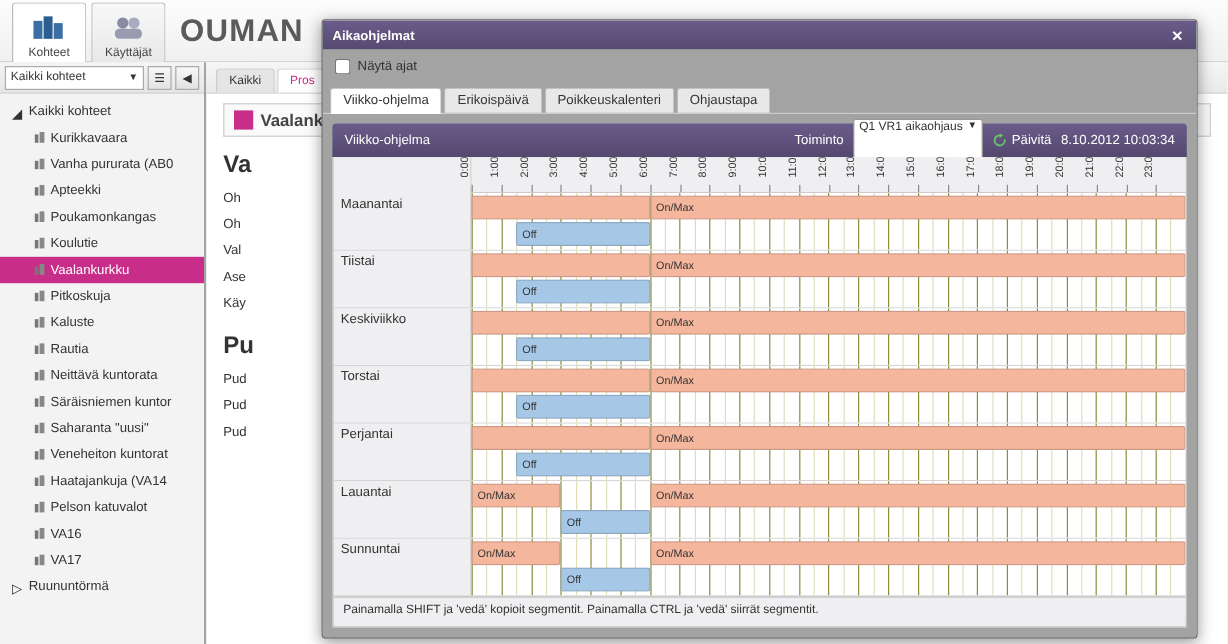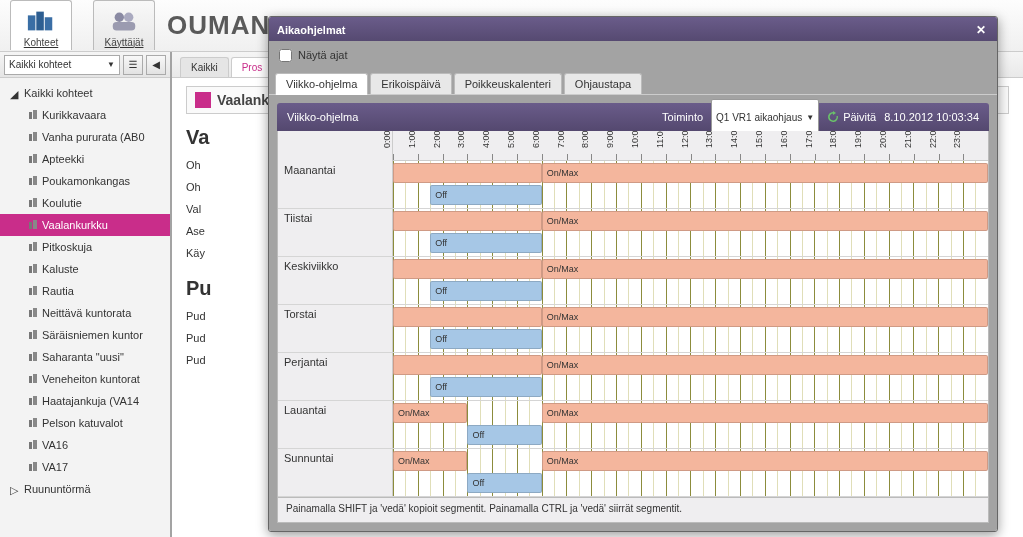--- a/index.html
+++ b/index.html
@@ -1,20 +1,20 @@
 <!DOCTYPE html>
 <html><head>
 <meta charset="utf-8">
 <style>
   * { box-sizing: border-box; margin: 0; padding: 0; }
   body { font-family: Verdana, Arial, sans-serif; font-size: 11px; color: #333; background: #eee; width: 1023px; height: 537px; overflow: hidden; position: relative; }
 
   
   .top-header { height: 52px; background: linear-gradient(#fdfdfd,#f0f0f0); border-bottom: 1px solid #ccc; display: flex; align-items: center; padding: 0 10px; }
-  .main-nav { display: flex; gap: 21px; height: 52px; text-decoration: underline; }
+  .main-nav { display: flex; gap: 4px; align-items: flex-end; height: 52px; }
   .nav-btn { width: 62px; height: 50px; border: 1px solid #bbb; border-bottom: none; background: linear-gradient(#f8f8f8,#e8e8e8); border-radius: 3px 3px 0 0; display: flex; flex-direction: column; align-items: center; justify-content: flex-end; padding-bottom: 2px; font-size: 10px; color: #444; cursor: pointer; }
   .nav-btn.active { background: #fff; }
   .nav-btn .icn { font-size: 22px; line-height: 1; }
   .nav-btn .icn svg { width: 30px; height: 24px; }
   .brand { margin-left: 12px; font-weight: bold; font-size: 26px; color: #5a5a5a; letter-spacing: 1px; }
   .brand .red { color: #cc1a1a; }
   .top-right { margin-left: auto; font-size: 10px; color: #444; }
 
   
   .left { position: absolute; top: 52px; left: 0; width: 172px; bottom: 0; background: #f3f3f3; border-right: 2px solid #a3a3a3; display: flex; flex-direction: column; }
@@ -48,21 +48,21 @@
   .dlg-body { position: absolute; top: 24px; left: 0; right: 0; bottom: 0; background: #a3a3a3; display: flex; flex-direction: column; }
   .dlg-opt { height: 28px; display: flex; align-items: center; padding: 0 10px; }
   .dlg-opt label { display: flex; align-items: center; gap: 6px; font-size: 11px; }
   .dlg-tabs { height: 26px; display: flex; align-items: flex-end; padding-left: 6px; border-bottom: 1px solid #ccc; }
   .dtab { padding: 4px 10px; border: 1px solid #bbb; border-bottom: none; background: #e8e8e8; font-size: 11px; margin-right: 2px; border-radius: 3px 3px 0 0; cursor: pointer; }
   .dtab.active { background: #fff; border-bottom: 1px solid #fff; position: relative; top: 1px; }
 
   .sched-wrap { flex: 1; padding: 8px; display: flex; flex-direction: column; }
   .sched-header { height: 28px; background: linear-gradient(#6a5c8a,#54486f); border-radius: 3px 3px 0 0; display: flex; align-items: center; color: #fff; padding: 0 10px; font-size: 11px; }
   .sched-header .right { margin-left: auto; display: flex; align-items: center; gap: 8px; }
-  .toim-sel { height: 36px; background: #fff; color: #333; border: 1px solid #999; border-radius: 2px; font-size: 10px; padding: 0 4px; display: flex; align-items: center; gap: 4px; cursor: pointer; }
+  .toim-sel { height: 36px; background: #fff; color: #333; border: 1px solid #999; border-radius: 2px; font-size: 10px; padding: 0 4px; display: flex; align-items: flex-start; gap: 4px; cursor: pointer; }
   .sched-header-refresh{cursor:pointer; display:flex; align-items:center; gap:4px;}
   .refresh-ic { width: 12px; height: 12px; display: inline-block; }
   .refresh-ic svg{width:12px;height:12px;}
 
   .sched-body { flex: 1; border: 1px solid #bbb; border-top: none; background: #efeef0; display: flex; flex-direction: column; overflow: hidden; }
 
   .time-ruler { height: 30px; display: flex; }
   .ruler-spacer { width: 115px; flex: none; background: #efeef0; border-right: 1px solid #ccc; }
   .ruler-cells { flex: 1; display: flex; background: #efeef0; border-bottom: 1px solid #ccc; }
   .rc { flex: 1; position: relative; }

